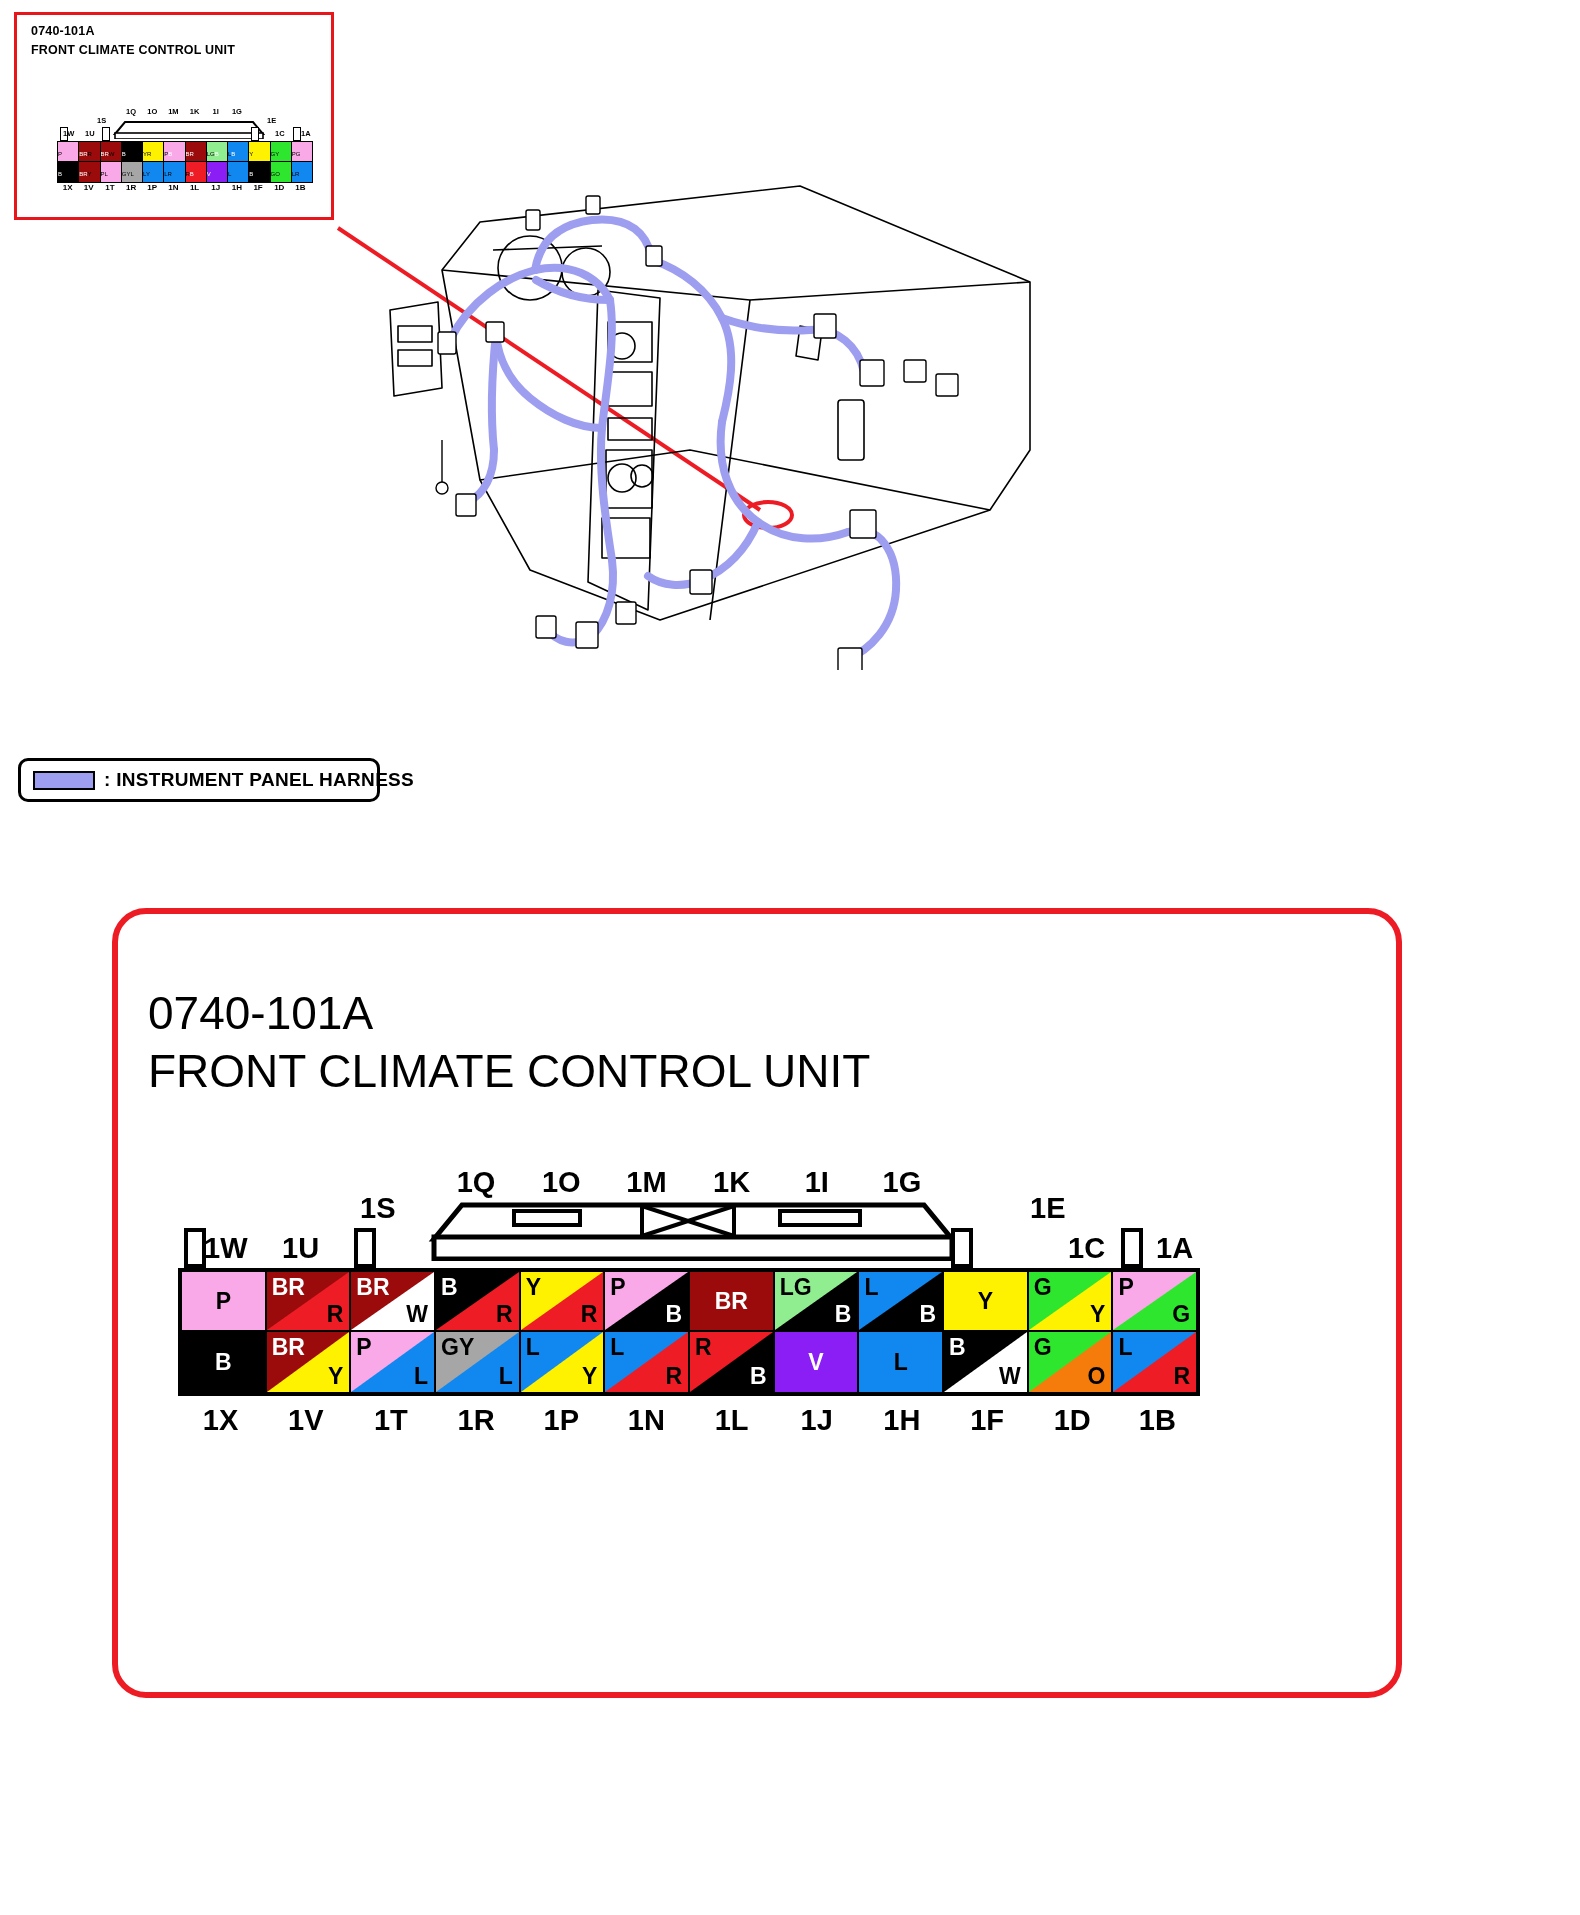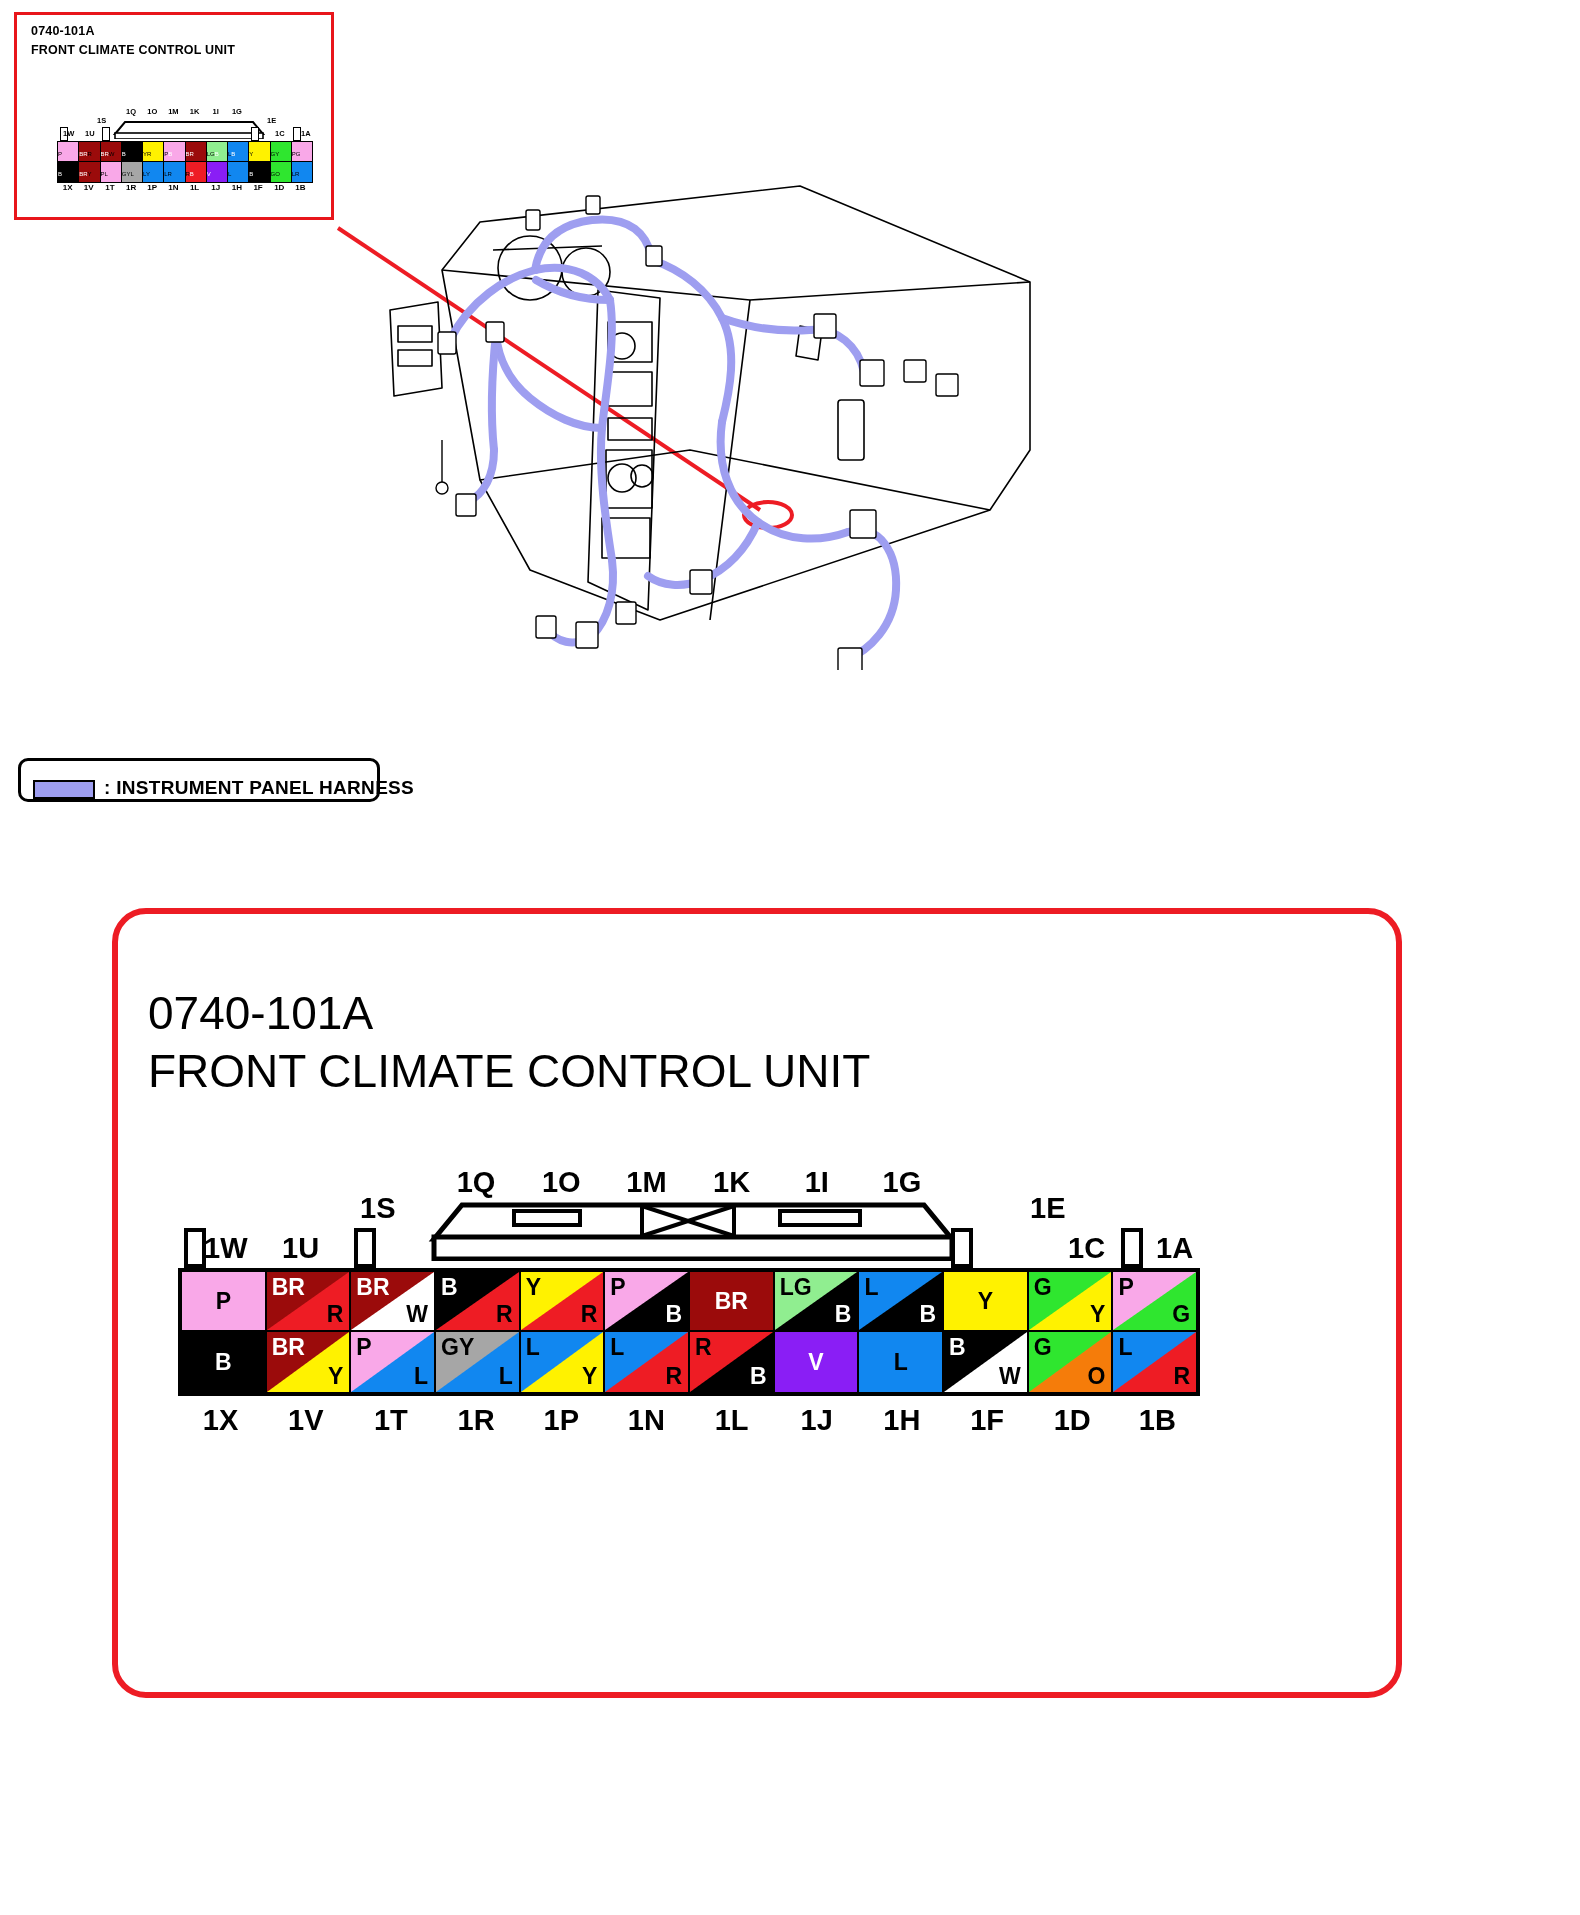--- a/index.html
+++ b/index.html
@@ -36,21 +36,21 @@
   
   #leader-line{position:absolute;left:0;top:0;width:1580px;height:1915px;pointer-events:none;}
 
   
   #dash-illustration{position:absolute;left:330px;top:150px;width:720px;height:520px;}
 
   
   #legend-box{
     position:absolute;left:18px;top:758px;width:362px;height:44px;
     border:3px solid #000;border-radius:10px;background:#fff;box-sizing:border-box;
-    display:flex;align-items:flex-end;padding-left:12px;
+    display:flex;align-items:center;padding-left:12px;
   }
   #legend-swatch{width:62px;height:19px;background:#9e9ef0;border:2.2px solid #000;box-sizing:border-box;flex:0 0 auto;}
   #legend-label{margin-left:9px;font-size:19px;font-weight:bold;color:#000;letter-spacing:.3px;white-space:nowrap;}
 
   
   #detail-panel{
     position:absolute;left:112px;top:908px;width:1290px;height:790px;
     border:6px solid #ed1c24;border-radius:34px;background:#fff;box-sizing:border-box;
   }
   #detail-code{position:absolute;left:30px;top:72px;font-size:46px;font-weight:normal;color:#000;letter-spacing:0px;}

